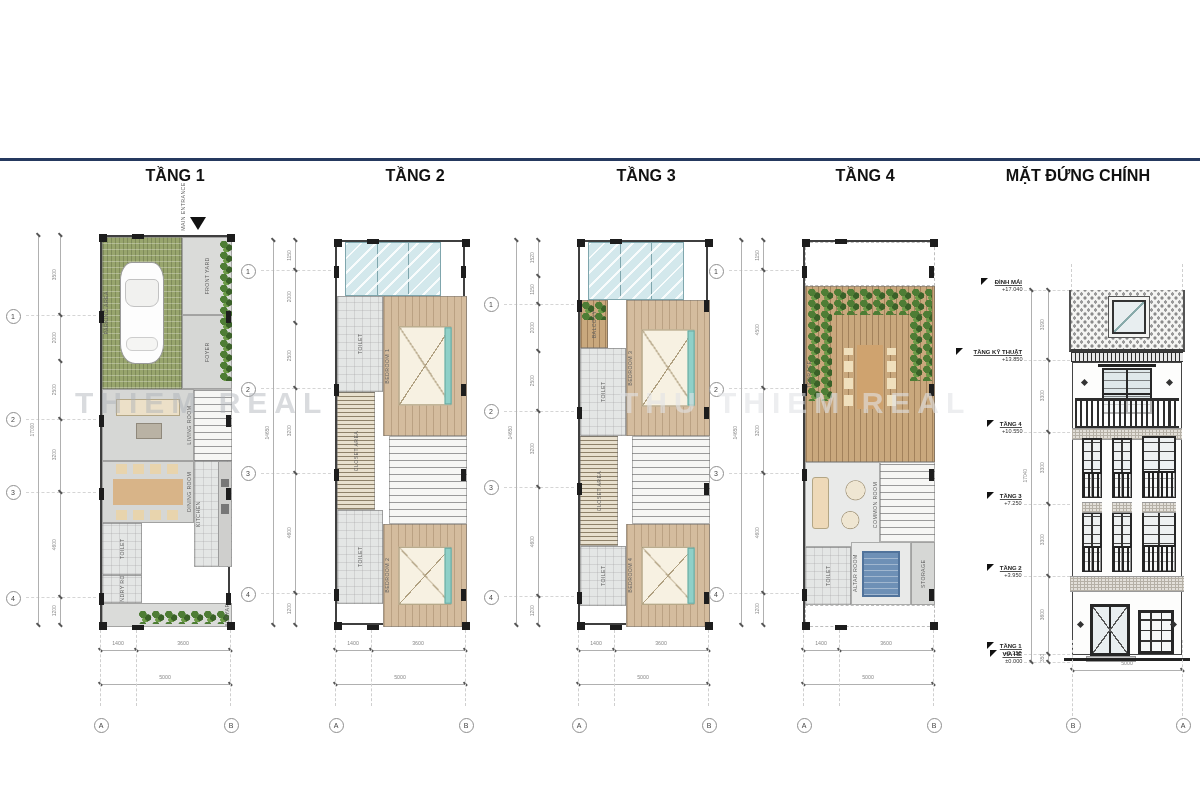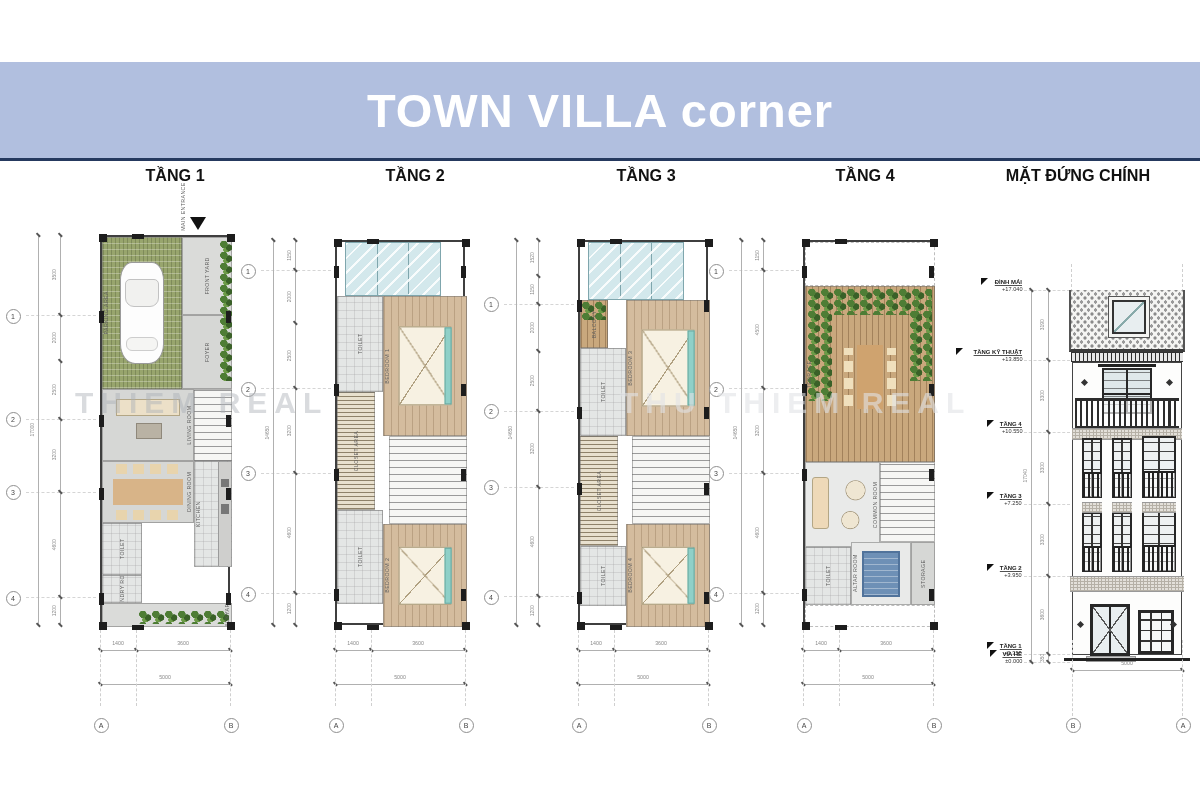--- a/index.html
+++ b/index.html
@@ -87,23 +87,20 @@
   .wrail{position:absolute;left:-1px;right:-1px;bottom:-1px;height:45%;background:repeating-linear-gradient(90deg,#222 0 2px,rgba(255,255,255,.5) 2px 4.6px);border-top:2px solid #222;box-sizing:border-box;}
   .door{position:absolute;border:3px solid #272727;background:#e9eef0;box-sizing:border-box;background-image:linear-gradient(to top right,transparent 48.8%,#555 48.8% 51.2%,transparent 51.2%),linear-gradient(to bottom right,transparent 48.8%,#555 48.8% 51.2%,transparent 51.2%),linear-gradient(90deg,transparent calc(50% - .7px),#272727 calc(50% - .7px) calc(50% + .7px),transparent calc(50% + .7px));}
   .gwin{position:absolute;border:3px solid #272727;background:#f6f8f8;box-sizing:border-box;background-image:repeating-linear-gradient(90deg,transparent 0 9px,#333 9px 10.5px),repeating-linear-gradient(0deg,transparent 0 9px,#333 9px 10.5px);}
   .dia{position:absolute;width:5px;height:5px;background:#333;transform:rotate(45deg);}
   .gline{position:absolute;background:#222;}
 </style>
 </head>
 <body>
 
 <div class="banner">
-  <div class="banner-main">
-    <span class="banner-title">TOWN VILLA corner</span>
-  </div>
 </div>
 <div class="banner-rule"></div>
 
 <div id="content">
     <div class="colhdr" style="left: 175px; top: 166px; position: absolute;">TẦNG 1</div>
     <div class="colhdr" style="left: 415px; top: 166px; position: absolute;">TẦNG 2</div>
     <div class="colhdr" style="left: 646px; top: 166px; position: absolute;">TẦNG 3</div>
     <div class="colhdr" style="left: 865px; top: 166px; position: absolute;">TẦNG 4</div>
     <div class="colhdr" style="left: 1078px; top: 166px; position: absolute;">MẶT ĐỨNG CHÍNH</div>
     <div class="wm" style="left: 620px; top: 386px; color: rgba(225, 227, 230, 0.6); position: absolute;">THU THIEM REAL</div>

